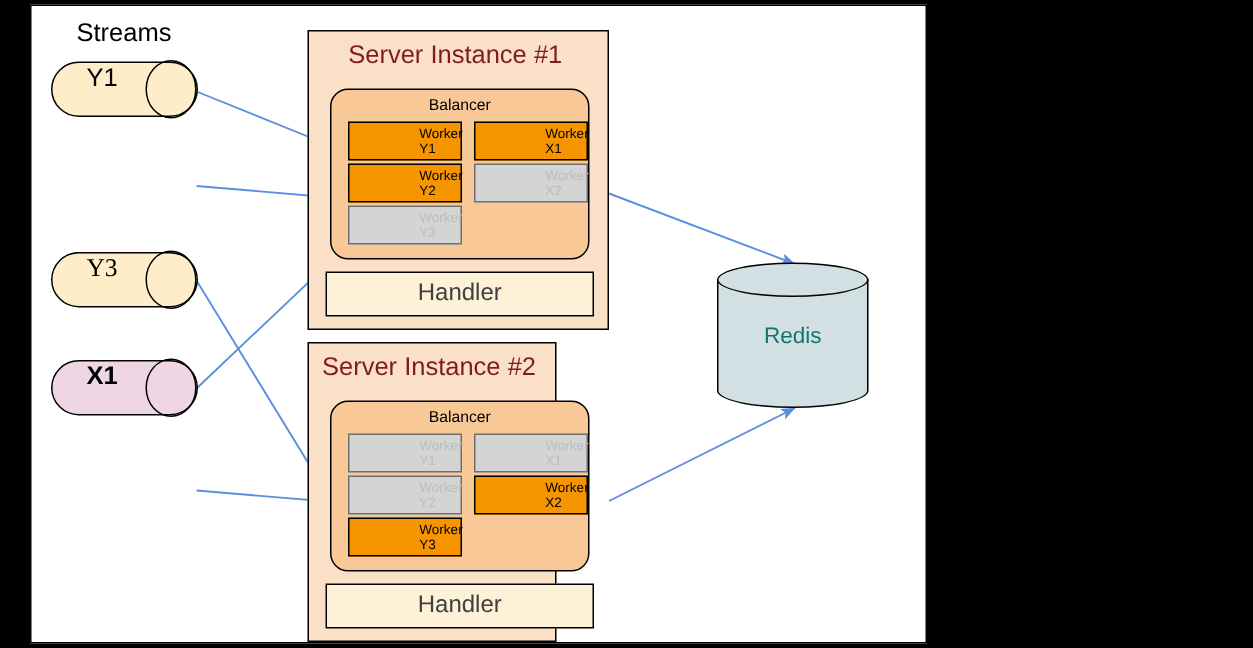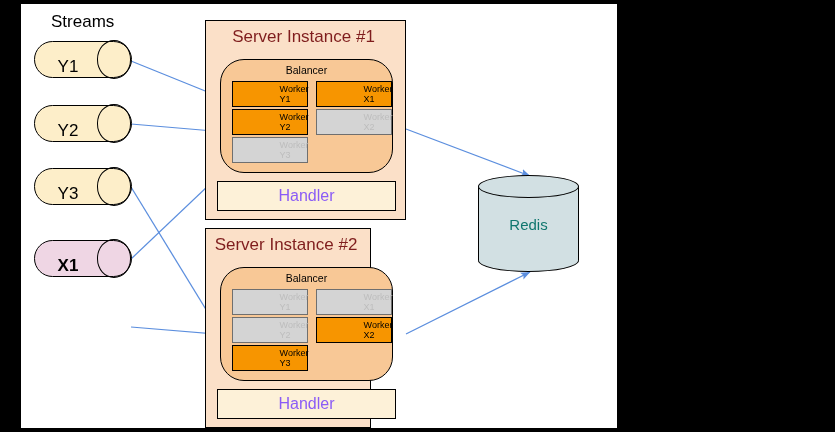--- a/index.html
+++ b/index.html
@@ -25,21 +25,21 @@
 
   
   .streams-title{
     font-size:17px;color:#000;white-space:nowrap;
   }
 
   
   .stream{
     border:1.6px solid #000;
     border-radius:999px;
-    display:flex;align-items:flex-end;
+    display:flex;align-items:flex-start;
   }
   .stream .cap{
     position:absolute;
     right:0px;top:-1.6px;
     width:34px;height:calc(100% + 3.2px);
     border:1.6px solid #000;
     border-radius:50%;
     box-sizing:border-box;
     background:transparent;
   }
@@ -60,42 +60,42 @@
     border:1.4px solid #000;
   }
   .instance-title{
     position:absolute;left:0;right:4px;top:6px;
     text-align:center;font-size:17px;color:#7f1d1d;
   }
   .balancer{
     position:absolute;
     background:#f8c896;
     border:1.4px solid #000;
-    border-radius:24px;
+    border-radius:12px;
   }
   .balancer-title{
     position:absolute;left:0;right:0;top:4px;
     text-align:center;font-size:10.5px;color:#000;
   }
   .worker{
     position:absolute;
     border:1.2px solid #000;
     font-size:9px;
     display:flex;align-items:center;justify-content:center;
     box-sizing:border-box;
     padding-left:48px;
   }
   .worker.active{background:#f79500;color:#000;}
   .worker.idle{background:#d4d4d4;color:#bdbdbd;border-color:#6f6f6f;}
   .handler{
     position:absolute;
     background:#fdf1d8;
     border:1.4px solid #000;
     display:flex;align-items:center;justify-content:center;
-    font-size:16px;color:#8b5cf6;
+    font-size:16px;color:#404040;
   }
 
   
   .redis{
     position:absolute;
   }
   .redis .body{
     position:absolute;left:0;top:11px;
     width:100%;height:calc(100% - 22px);
     background:#d2e0e3;
@@ -164,26 +164,22 @@
       </g>
     </svg>
 
     <div class="abs streams-title" style="left:30px;top:8px;">Streams</div>
 
     <div class="abs stream y" style="left:13px;top:37px;width:98px;height:37px;">
       <span class="lbl">Y1</span>
       <span class="cap"></span>
     </div>
 
-    <div class="abs stream y" style="left:13px;top:101px;width:98px;height:37px;">
-      <span class="lbl">Y2</span>
-      <span class="cap"></span>
-    </div>
-
-    <div class="abs stream y" style="left:13px;top:164px;width:98px;height:37px;">
+
+    <div class="abs stream y" style="left:13px;top:164px;width:98px;height:37px;font-family:Liberation Serif, serif;">
       <span class="lbl">Y3</span>
       <span class="cap"></span>
     </div>
 
     <div class="abs stream x" style="left:13px;top:236px;width:98px;height:37px;">
       <span class="lbl">X1</span>
       <span class="cap"></span>
     </div>
 
 

